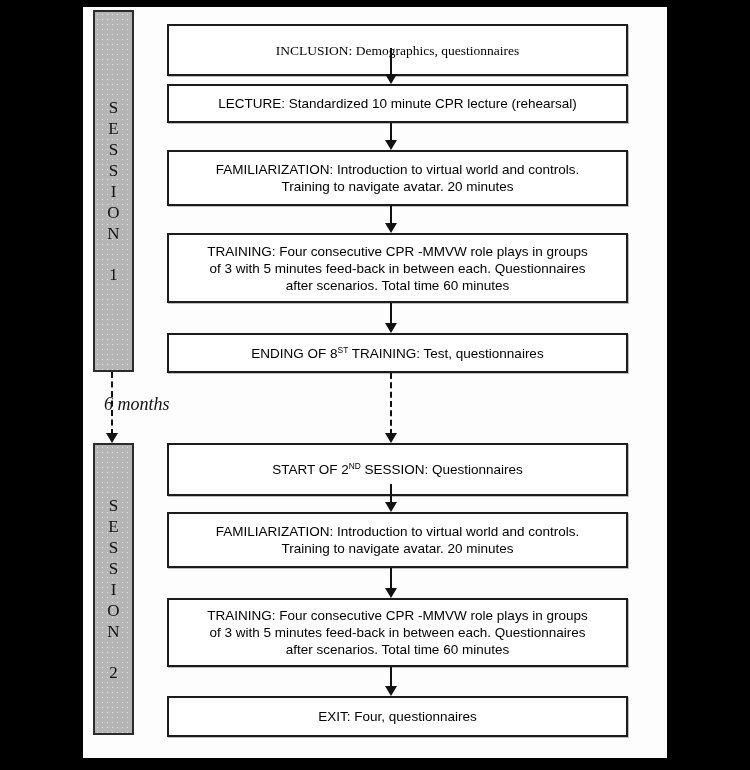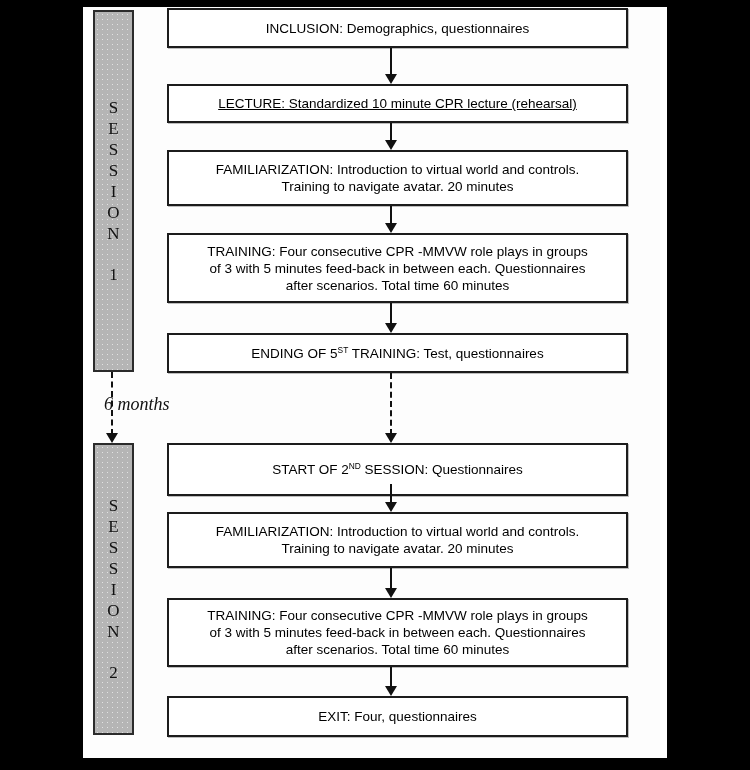--- a/index.html
+++ b/index.html
@@ -73,41 +73,41 @@
     <span class="sletter">S</span>
     <span class="sletter">E</span>
     <span class="sletter">S</span>
     <span class="sletter">S</span>
     <span class="sletter">I</span>
     <span class="sletter">O</span>
     <span class="sletter">N</span>
     <span class="snum">2</span>
   </div>
 
-  <div class="fbox" style="top:8px;height:40px;">
+  <div class="fbox" style="top:24px;height:52px;font-family:Liberation Serif, serif;">
     <span class="ln">INCLUSION: Demographics, questionnaires</span>
   </div>
 
-  <div class="fbox" style="top:84px;height:39px;text-decoration:underline;">
+  <div class="fbox" style="top:84px;height:39px;">
     <span class="ln">LECTURE: Standardized 10 minute CPR lecture (rehearsal)</span>
   </div>
 
   <div class="fbox" style="top:150px;height:56px;">
     <span class="ln">FAMILIARIZATION: Introduction to virtual world and controls.</span>
     <span class="ln">Training to navigate avatar. 20 minutes</span>
   </div>
 
   <div class="fbox" style="top:233px;height:70px;">
     <span class="ln">TRAINING: Four consecutive CPR -MMVW role plays in groups</span>
     <span class="ln">of 3 with 5 minutes feed-back in between each. Questionnaires</span>
     <span class="ln">after scenarios. Total time 60 minutes</span>
   </div>
 
   <div class="fbox" style="top:333px;height:40px;">
-    <span class="ln"><span>ENDING OF 5</span><sup class="ord">ST</sup><span> TRAINING: Test, questionnaires</span></span>
+    <span class="ln"><span>ENDING OF 8</span><sup class="ord">ST</sup><span> TRAINING: Test, questionnaires</span></span>
   </div>
 
   <div class="fbox" style="top:443px;height:53px;">
     <span class="ln"><span>START OF 2</span><sup class="ord">ND</sup><span> SESSION: Questionnaires</span></span>
   </div>
 
   <div class="fbox" style="top:512px;height:56px;">
     <span class="ln">FAMILIARIZATION: Introduction to virtual world and controls.</span>
     <span class="ln">Training to navigate avatar. 20 minutes</span>
   </div>

